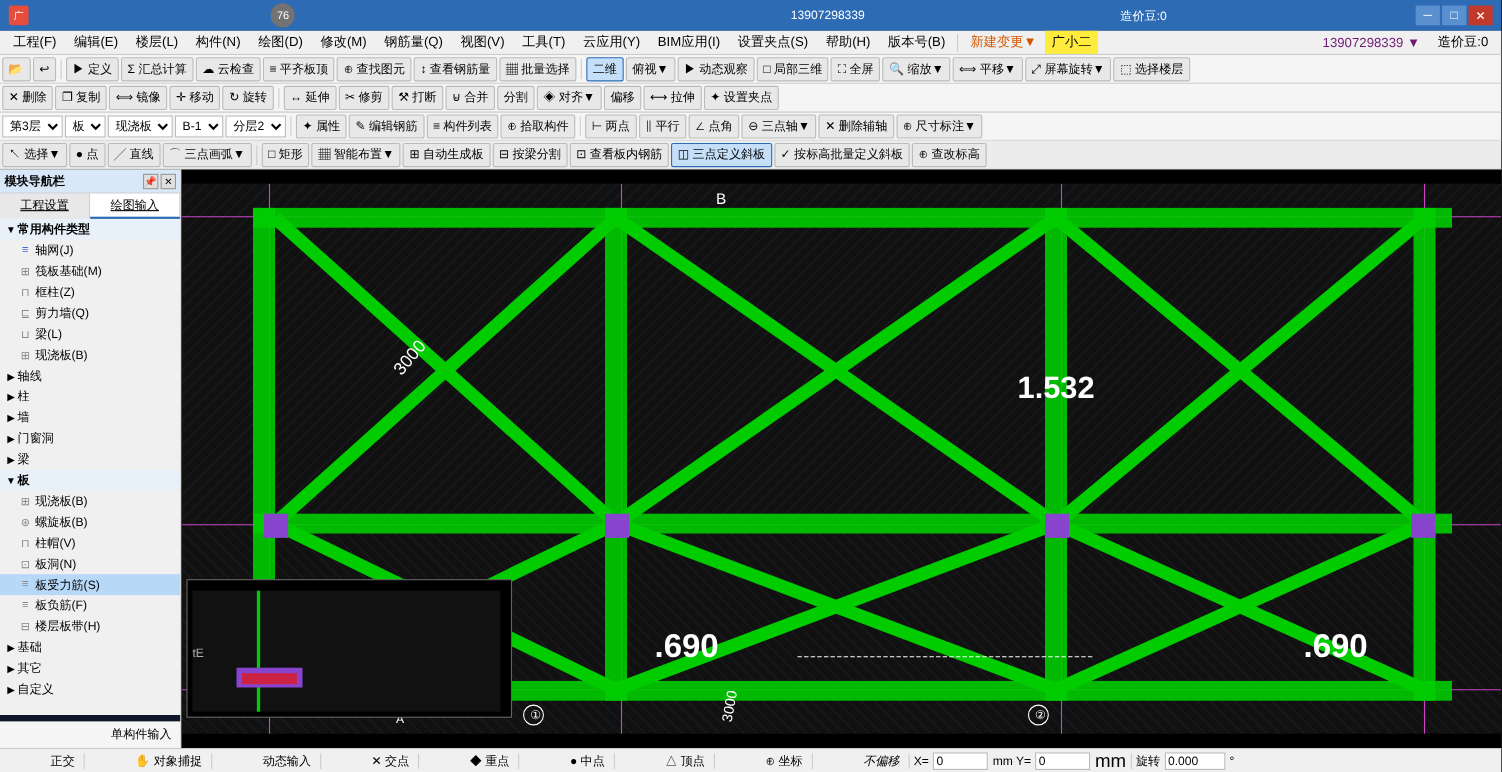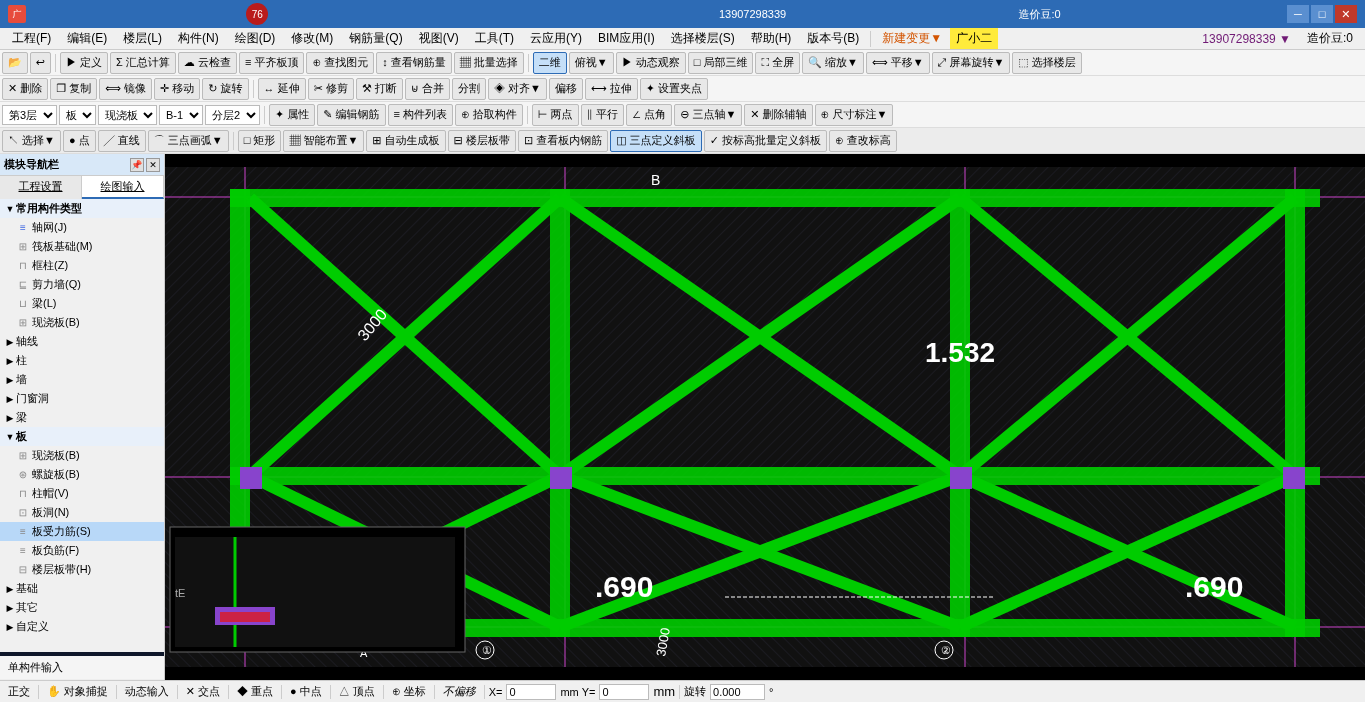--- a/index.html
+++ b/index.html
@@ -27,46 +27,46 @@
     #sidebar { width: 165px; background: #f0f0f0; border-right: 1px solid #ccc; display: flex; flex-direction: column; overflow: hidden; flex-shrink: 0; }
     #sidebar-header { height: 22px; background: #d8e8f8; border-bottom: 1px solid #ccc; display: flex; align-items: center; justify-content: space-between; padding: 0 4px; font-size: 11px; font-weight: bold; }
     #sidebar-tabs { display: flex; text-decoration: underline; }
     .sidebar-tab { flex: 1; text-align: center; padding: 3px 0; font-size: 11px; cursor: pointer; background: #e8e8e8; border-right: 1px solid #ccc; }
     .sidebar-tab.active { background: #fff; border-bottom: none; }
     #sidebar-content { flex: 1; overflow-y: auto; overflow-x: hidden; }
     .tree-item { display: flex; align-items: center; padding: 2px 4px; cursor: pointer; font-size: 11px; white-space: nowrap; }
     .tree-item.selected { background: #b8d8f8; }
     .tree-arrow { width: 12px; height: 12px; display: inline-flex; align-items: center; justify-content: center; font-size: 9px; }
     .tree-icon { width: 14px; height: 14px; margin-right: 2px; display: inline-flex; align-items: center; justify-content: center; font-size: 10px; }
-    .sidebar-bottom { border-top: 4px solid #0f172a; }
+    .sidebar-bottom { border-top: 6px solid #0f172a; text-align: right; }
     .sidebar-bottom-item { padding: 4px 8px; font-size: 11px; cursor: pointer; border-bottom: 1px solid #eee; background: #f5f5f5; }
 
     
     #canvas-area { flex: 1; background: #000; position: relative; overflow: hidden; }
 
     
     #status-bar { height: 22px; background: #f0f0f0; border-top: 1px solid #ccc; display: flex; align-items: center; padding: 0 4px; gap: 4px; font-size: 11px; }
-    .status-item { display: flex; align-items: center; gap: 2px; padding: 0 4px; }
+    .status-item { display: flex; align-items: center; gap: 2px; padding: 0 4px; margin-left: 38px; }
     .status-sep { width: 1px; height: 14px; background: #ccc; }
     .status-input { width: 50px; height: 16px; border: 1px solid #bbb; font-size: 11px; padding: 0 2px; }
 
     
     .toolbar-row2 { height: 26px; background: #ececec; border-bottom: 1px solid #ddd; display: flex; align-items: center; padding: 0 2px; gap: 2px; overflow: hidden; }
 
     
     .canvas-svg { width: 100%; height: 100%; }
   </style>
 </head>
 <body>
 
 <div id="title-bar">
   <div style="display:flex;align-items:center;gap:4px;">
     <div style="width:18px;height:18px;background:#e74c3c;border-radius:2px;display:flex;align-items:center;justify-content:center;font-size:9px;color:#fff;">广</div>
   </div>
-  <div style="background:#b91c1c;color:#fff;border-radius:50%;width:22px;height:22px;display:flex;align-items:center;justify-content:center;font-size:10px;">76</div>
+  <div style="background:#737373;color:#fff;border-radius:50%;width:22px;height:22px;display:flex;align-items:center;justify-content:center;font-size:10px;">76</div>
   <div style="width:4px;"></div>
   <div style="color:#fff;font-size:11px;margin:0 6px;">13907298339</div>
   <div style="color:#fff;font-size:11px;margin:0 6px;">造价豆:0</div>
   <div style="display:flex;gap:2px;">
     <button style="width:22px;height:18px;background:#5a8fd0;border:none;color:#fff;cursor:pointer;font-size:11px;">─</button>
     <button style="width:22px;height:18px;background:#5a8fd0;border:none;color:#fff;cursor:pointer;font-size:11px;">□</button>
     <button style="width:22px;height:18px;background:#c0392b;border:none;color:#fff;cursor:pointer;font-size:11px;">✕</button>
   </div>
 </div>
 
@@ -75,21 +75,21 @@
   <span class="menu-item">编辑(E)</span>
   <span class="menu-item">楼层(L)</span>
   <span class="menu-item">构件(N)</span>
   <span class="menu-item">绘图(D)</span>
   <span class="menu-item">修改(M)</span>
   <span class="menu-item">钢筋量(Q)</span>
   <span class="menu-item">视图(V)</span>
   <span class="menu-item">工具(T)</span>
   <span class="menu-item">云应用(Y)</span>
   <span class="menu-item">BIM应用(I)</span>
-  <span class="menu-item">选择楼层(S)</span>
+  <span class="menu-item">设置夹点(S)</span>
   <span class="menu-item">帮助(H)</span>
   <span class="menu-item">版本号(B)</span>
   <div class="menu-separator"></div>
   <span class="menu-item" style="color:#d35400;">新建变更▼</span>
   <span class="menu-item" style="background:#ffeb3b;padding:2px 6px;">广小二</span>
   <div style="flex:1;"></div>
   <span class="menu-item" style="color:#701a75;">13907298339 ▼</span>
   <span class="menu-item">造价豆:0</span>
 </div>
 
@@ -166,21 +166,21 @@
 
 <div class="toolbar-row2">
   <button class="tb-btn">↖ 选择▼</button>
   <button class="tb-btn">● 点</button>
   <button class="tb-btn">╱ 直线</button>
   <button class="tb-btn">⌒ 三点画弧▼</button>
   <div class="tb-sep"></div>
   <button class="tb-btn">□ 矩形</button>
   <button class="tb-btn">▦ 智能布置▼</button>
   <button class="tb-btn">⊞ 自动生成板</button>
-  <button class="tb-btn">⊟ 楼层板带</button>
+  <button class="tb-btn">⊟ 按梁分割</button>
   <button class="tb-btn">⊡ 查看板内钢筋</button>
   <button class="tb-btn active" style="background:#c5dff8;border-color:#2d6bb5;">◫ 三点定义斜板</button>
   <button class="tb-btn">✓ 按标高批量定义斜板</button>
   <button class="tb-btn">⊕ 查改标高</button>
 </div>
 
 <div id="main" style="display:flex;height:calc(100vh - 28px - 22px - 26px - 26px - 26px - 26px - 22px);flex:1;overflow:hidden;">
 
   <div id="sidebar">
     <div id="sidebar-header">
@@ -446,18 +446,18 @@
   </div>
   <div class="status-sep"></div>
   <div class="status-item" style="cursor:pointer;font-style:italic;">
     <span>不偏移</span>
   </div>
   <div class="status-sep"></div>
   <span style="font-size:11px;">X=</span>
   <input type="text" value="0" class="status-input" style="">
   <span style="font-size:11px;">mm Y=</span>
   <input type="text" value="0" class="status-input" style="">
-  <span style="font-size:13px;">mm</span>
+  <span style="font-size:17px;">mm</span>
   <div class="status-sep"></div>
   <span style="font-size:11px;">旋转</span>
   <input type="text" value="0.000" style="width: 55px; height: 16px; border: 1px solid rgb(187, 187, 187); font-size: 11px; padding: 0px 2px;">
   <span style="font-size:11px;">°</span>
 </div>
 
 </body></html>

